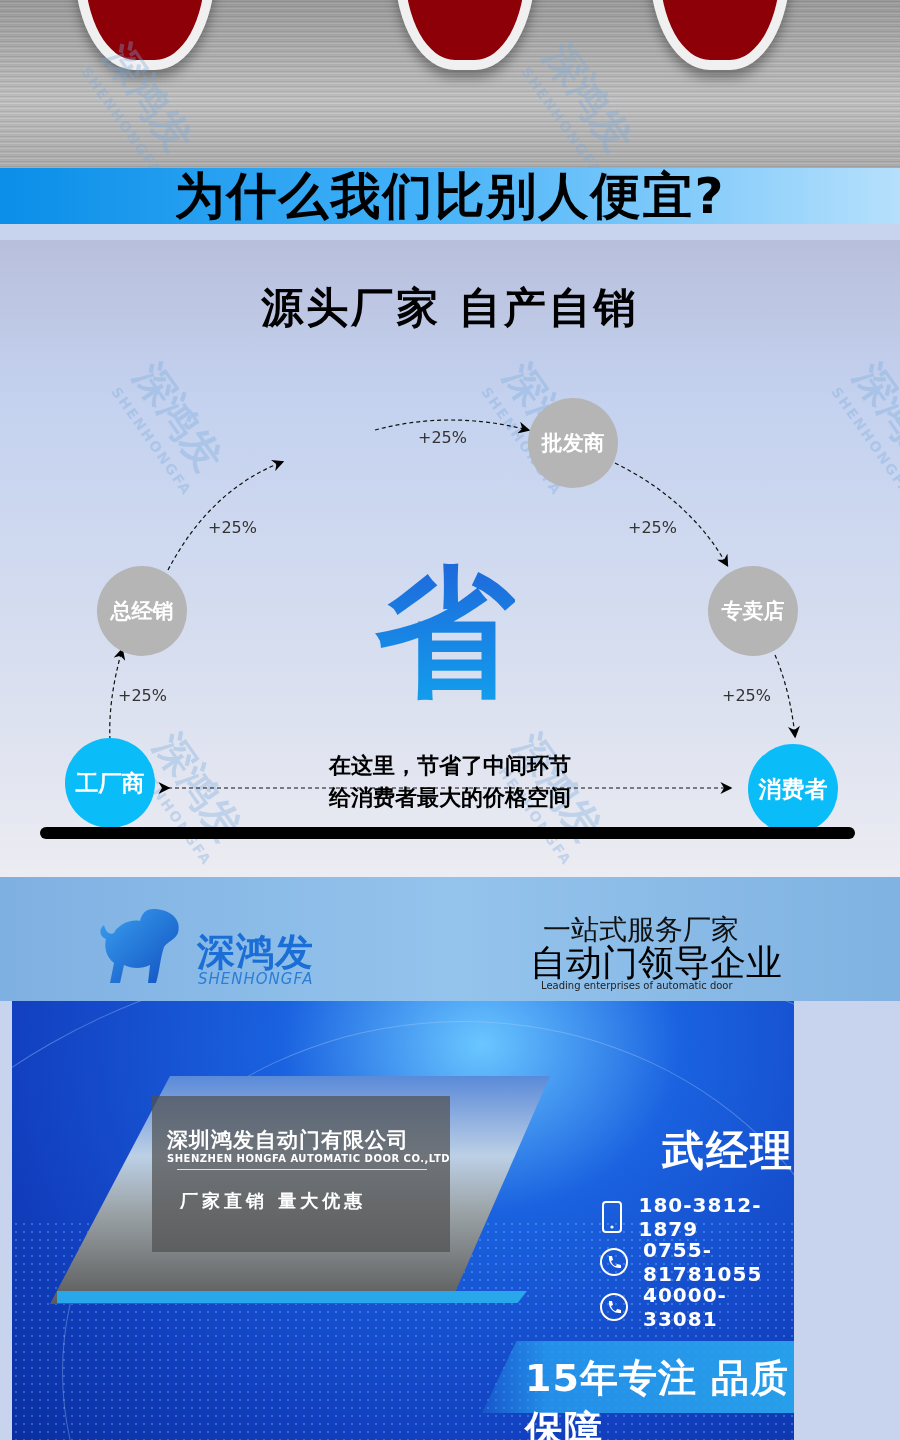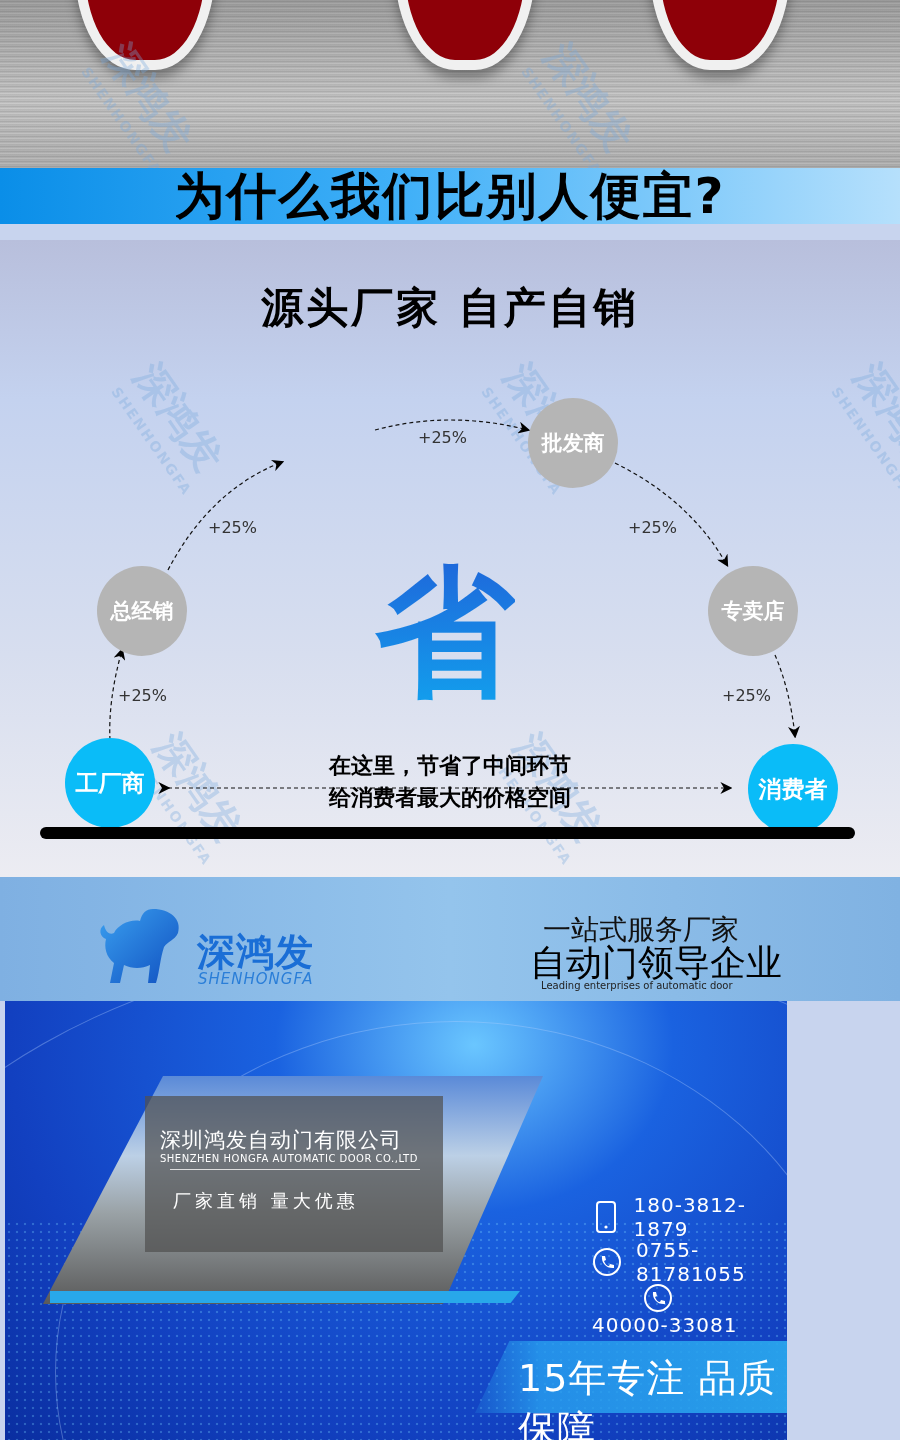--- a/index.html
+++ b/index.html
@@ -41,22 +41,22 @@
   #brand { left:0; top:877px; width:900px; height:124px;
     background:linear-gradient(90deg,#7fb0e2,#94c4ec 50%,#80b2e2); }
   #logo-lion { position:absolute; left:98px; top:30px; width:90px; height:78px; }
   #logo-cn { position:absolute; left:197px; top:50px; font-size:38px; font-weight:bold; color:#1a6ed6; letter-spacing:1px; }
   #logo-en { position:absolute; left:198px; top:93px; font-size:15px; color:#2a7ed8; letter-spacing:1px; font-style:italic; }
   #slogan1 { position:absolute; left:543px; top:34px; font-size:28px; color:#111; }
   #slogan2 { position:absolute; left:530px; top:62px; font-size:36px; color:#000; }
   #slogan3 { position:absolute; left:541px; top:103px; font-size:10px; color:#222; }
 
   
-  #contact { left:5px; top:1001px; width:782px; height:439px;
-    background:radial-gradient(ellipse at 60% 10%, #6ac6ff 0%, #1a62e0 30%, #1240c0 70%, #0a2ea0 100%); overflow:hidden; }
+  #contact { left:12px; top:1001px; width:782px; height:439px;
+    background:radial-gradient(ellipse at 60% 10%, #6ac6ff 0%, #1a62e0 30%, #1240c0 70%, #0a2ea0 100%); overflow:hidden;font-weight:bold; }
   .grid-dots { position:absolute; left:0; bottom:0; width:900px; height:220px;
     background-image:radial-gradient(circle, rgba(120,210,255,.55) 1.2px, transparent 1.6px);
     background-size:8px 8px; opacity:.55; }
   .arc { position:absolute; border:1.5px solid rgba(180,210,255,.35); border-radius:50%; }
   #photo { position:absolute; left:38px; top:75px; width:500px; height:228px;
     background:linear-gradient(180deg,#5a8ad8 0%,#bcd0e6 35%,#9aa2a6 60%,#5a5a5a 100%);
     clip-path:polygon(24% 0, 100% 0, 80% 100%, 0 100%); }
   #photo-accent { position:absolute; left:45px; top:290px; width:470px; height:12px; background:#28a8ea;
     clip-path:polygon(0 0,100% 0,98% 100%,0 100%); }
   #photo-overlay { position:absolute; left:140px; top:95px; width:298px; height:156px; background:rgba(80,80,80,.72); }
@@ -156,40 +156,41 @@
   <div class="grid-dots"></div>
 
   <div id="photo"></div>
   <div id="photo-accent"></div>
   <div id="photo-overlay"></div>
   <div id="co-cn">深圳鸿发自动门有限公司</div>
   <div id="co-en">SHENZHEN HONGFA AUTOMATIC DOOR CO.,LTD</div>
   <div id="co-line"></div>
   <div id="co-tag">厂家直销   量大优惠</div>
 
+  <div id="mgr">武经理</div>
 
   <div class="phone-row" style="top:192px;">
     <span class="ic">
       <svg width="22" height="32" viewBox="0 0 22 32">
           <rect x="2" y="1" width="18" height="30" rx="3" fill="none" stroke="#fff" stroke-width="2"></rect>
           <circle cx="11" cy="26" r="1.6" fill="#fff"></circle>
         </svg>
     </span>
     <span>180-3812-1879</span>
   </div>
   <div class="phone-row" style="top:237px;">
     <span class="ic">
       <svg width="30" height="30" viewBox="0 0 30 30">
           <circle cx="15" cy="15" r="13" fill="none" stroke="#fff" stroke-width="2"></circle>
           <path d="M10,9 L13,9 L14,13 L12,14 C13,17 15,19 17,19 L18,17 L22,18 L22,21 C15,22 9,16 10,9 Z" fill="#fff"></path>
         </svg>
     </span>
     <span>0755-81781055</span>
   </div>
-  <div class="phone-row" style="top:282px;flex-direction:column;">
+  <div class="phone-row" style="top:282px;">
     <span class="ic">
       <svg width="30" height="30" viewBox="0 0 30 30">
           <circle cx="15" cy="15" r="13" fill="none" stroke="#fff" stroke-width="2"></circle>
           <path d="M10,9 L13,9 L14,13 L12,14 C13,17 15,19 17,19 L18,17 L22,18 L22,21 C15,22 9,16 10,9 Z" fill="#fff"></path>
         </svg>
     </span>
     <span>40000-33081</span>
   </div>
 
   <div id="bottom-band"></div>

